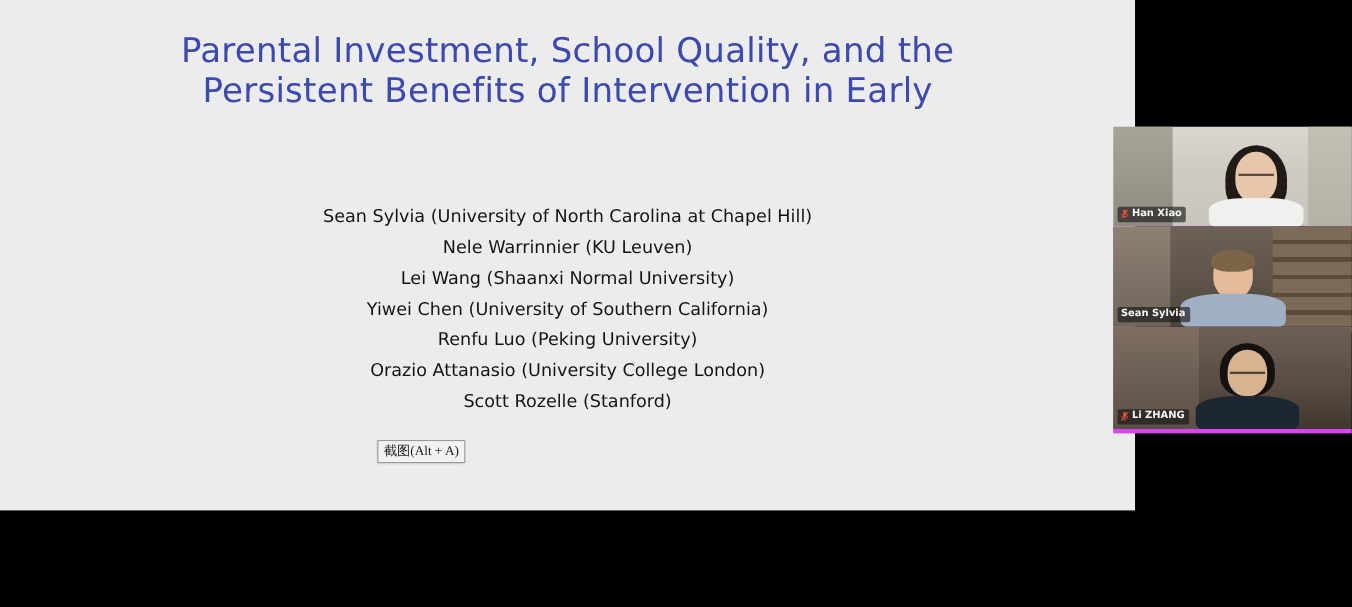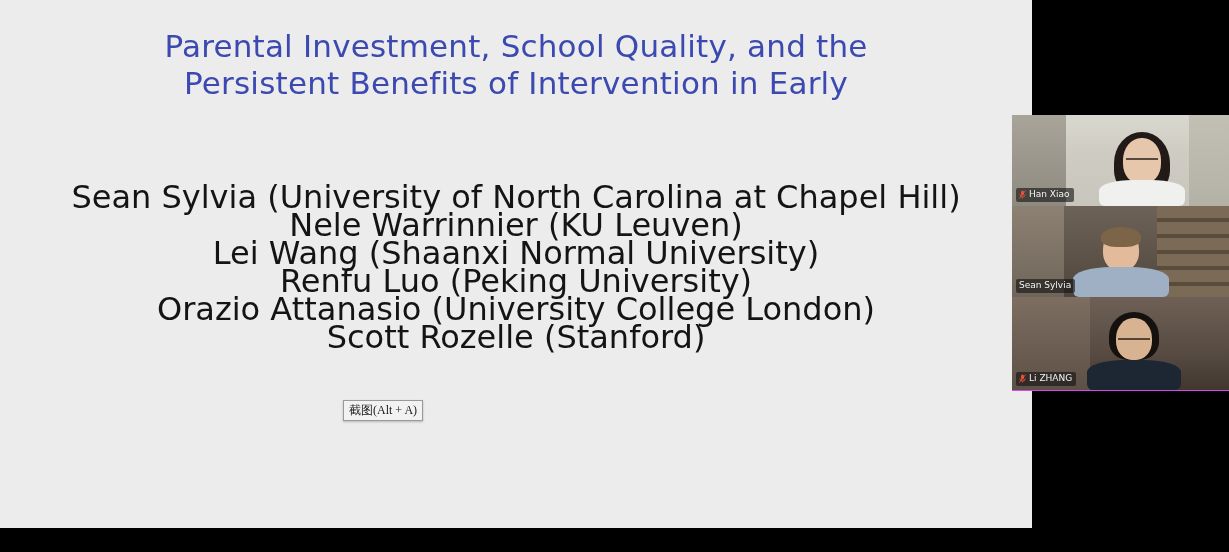--- a/index.html
+++ b/index.html
@@ -20,21 +20,21 @@
     background: #000000;
     overflow: hidden;
   }
 
   
   .slide {
     position: absolute;
     left: 0;
     top: 0;
     width: 1032px;
-    height: 528px;
+    height: 464px;
     background: #ececed;
     overflow: hidden;
   }
   .slide-inner {
     position: absolute;
     left: 0;
     top: 0;
     width: 1032px;
     height: 552px;
     text-align: center;
@@ -51,21 +51,21 @@
     font-weight: 400;
     letter-spacing: 0.2px;
   }
   .authors {
     position: absolute;
     left: 60px;
     top: 183px;
     width: 912px;
     color: #141414;
     font-family: "DejaVu Sans", sans-serif;
-    font-size: 32px;
+    font-size: 16px;
     line-height: 28px;
   }
   .authors div {
     white-space: nowrap;
   }
   .footer {
     position: absolute;
     left: 60px;
     top: 443px;
     width: 912px;
@@ -111,21 +111,22 @@
     top: 115px;
     width: 217px;
     height: 275px;
   }
   .tile {
     position: absolute;
     left: 0;
     width: 217px;
     height: 91px;
     overflow: hidden;
-    border-bottom: 1px solid #d946ef;
+    border-bottom: 4px solid #d946ef;
+    font-weight: bold;
   }
   .tile-0 { top: 0; }
   .tile-1 { top: 91px; }
   .tile-2 { top: 182px; height: 93px; }
 
   .tile .bg {
     position: absolute;
     inset: 0;
   }
   
@@ -268,20 +269,21 @@
 
       <div class="slide-title">
         <div>Parental Investment, School Quality, and the</div>
         <div>Persistent Benefits of Intervention in Early</div>
       </div>
 
       <div class="authors">
         <div>Sean Sylvia (University of North Carolina at Chapel Hill)</div>
         <div>Nele Warrinnier (KU Leuven)</div>
         <div>Lei Wang (Shaanxi Normal University)</div>
+        <div>Yiwei Chen (University of Southern California)</div>
         <div>Renfu Luo (Peking University)</div>
         <div>Orazio Attanasio (University College London)</div>
         <div>Scott Rozelle (Stanford)</div>
       </div>
 
 
     </div>
 
     <div class="snip-tooltip">截图(Alt + A)</div>
   </div>

